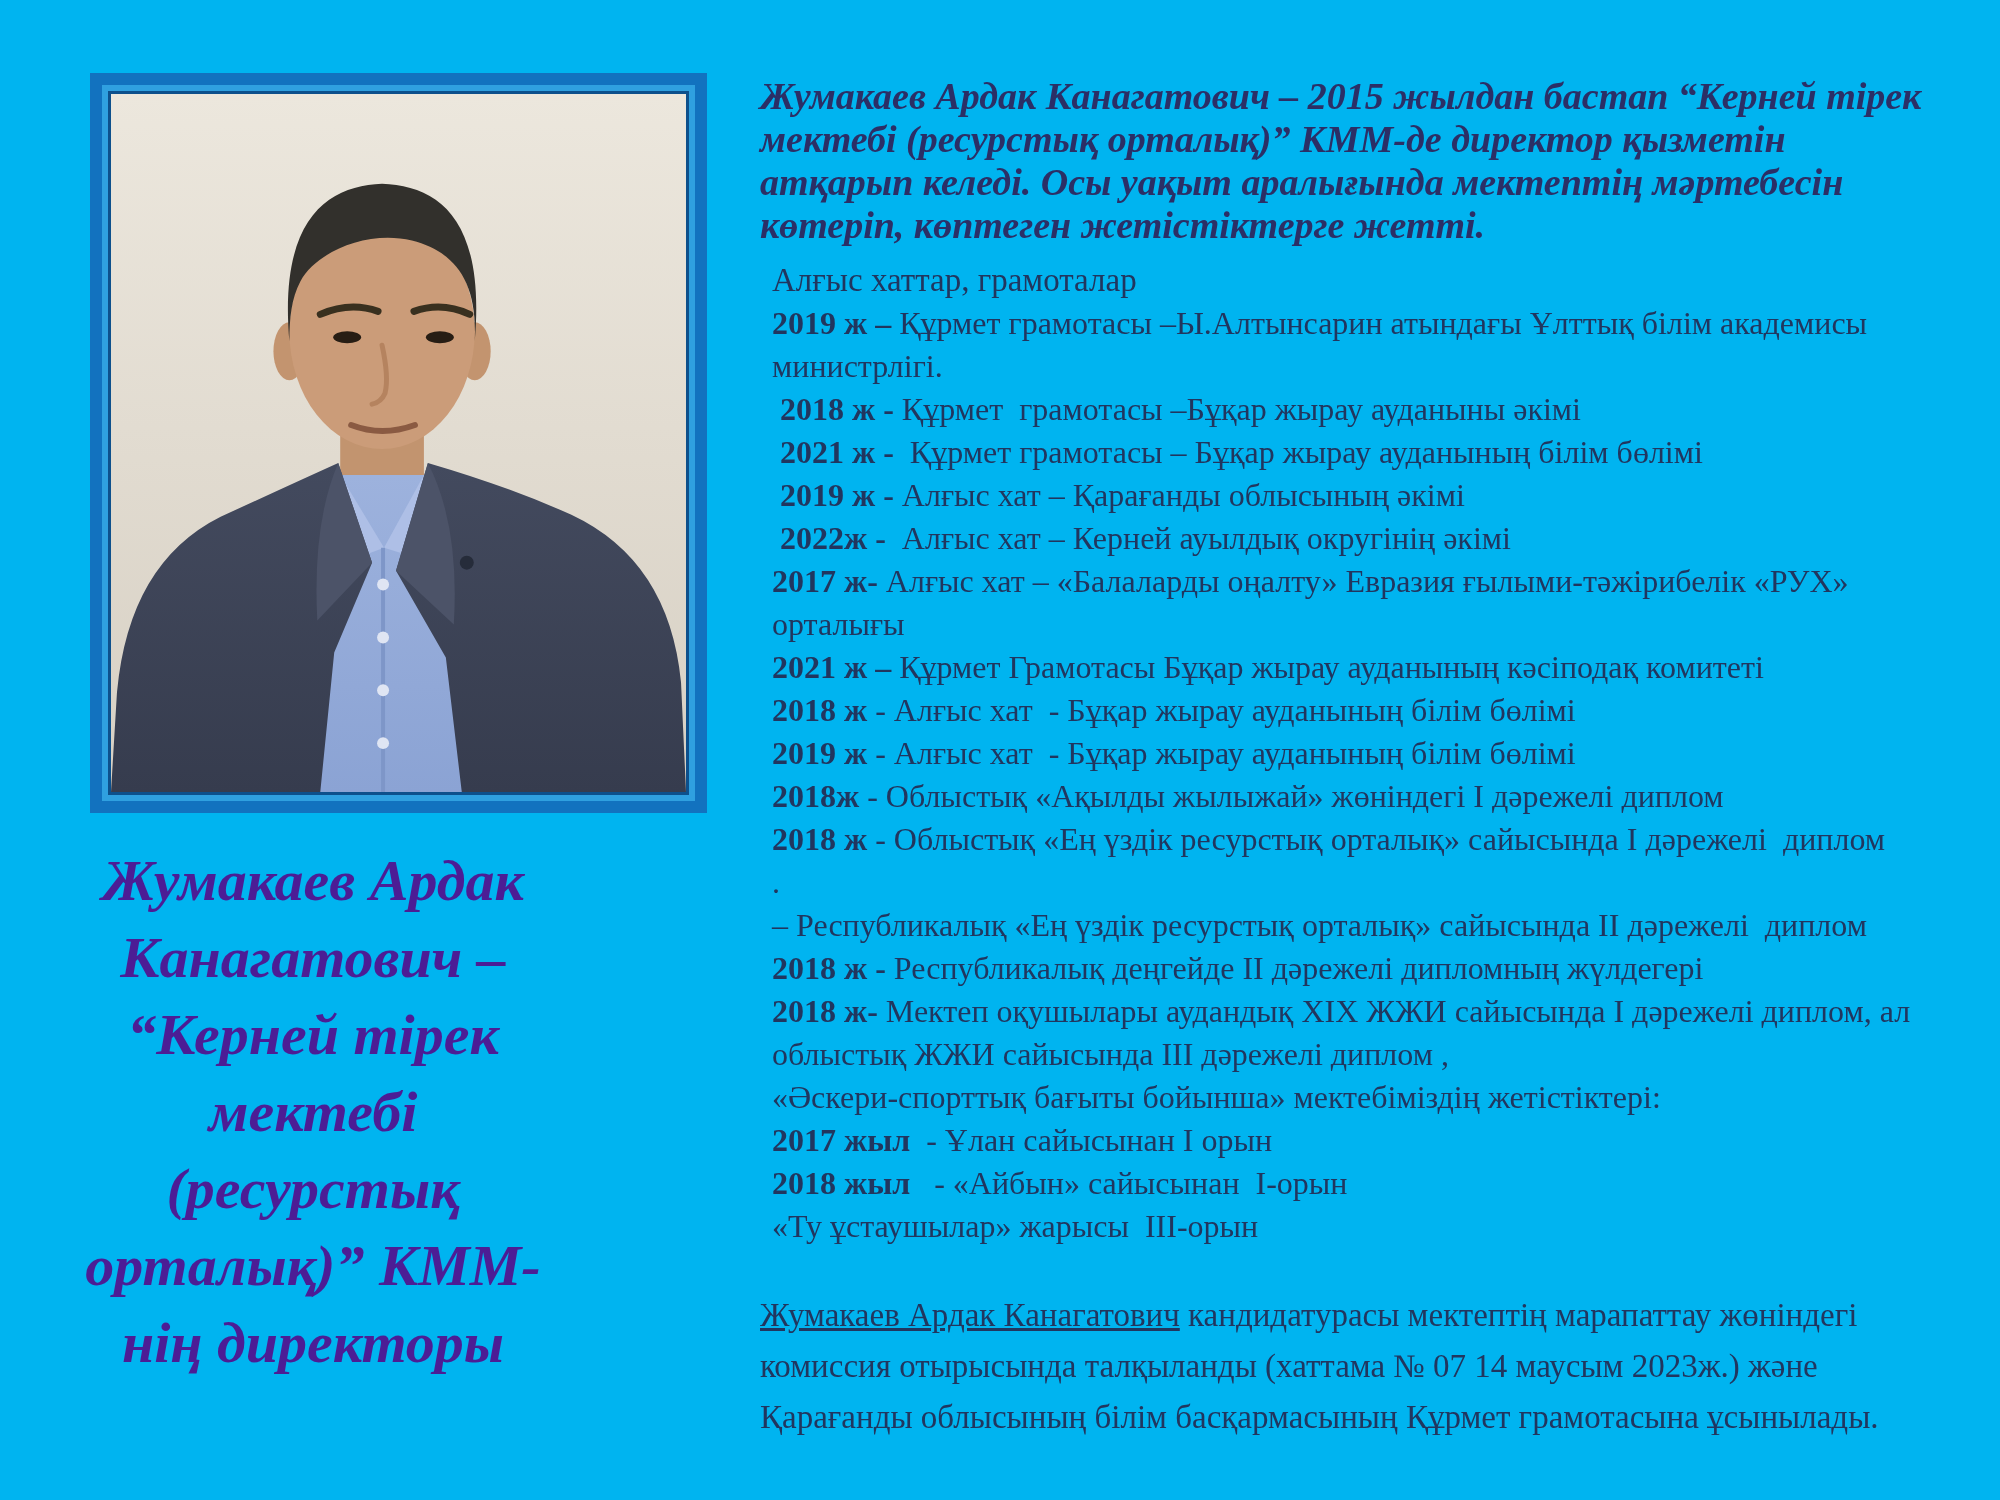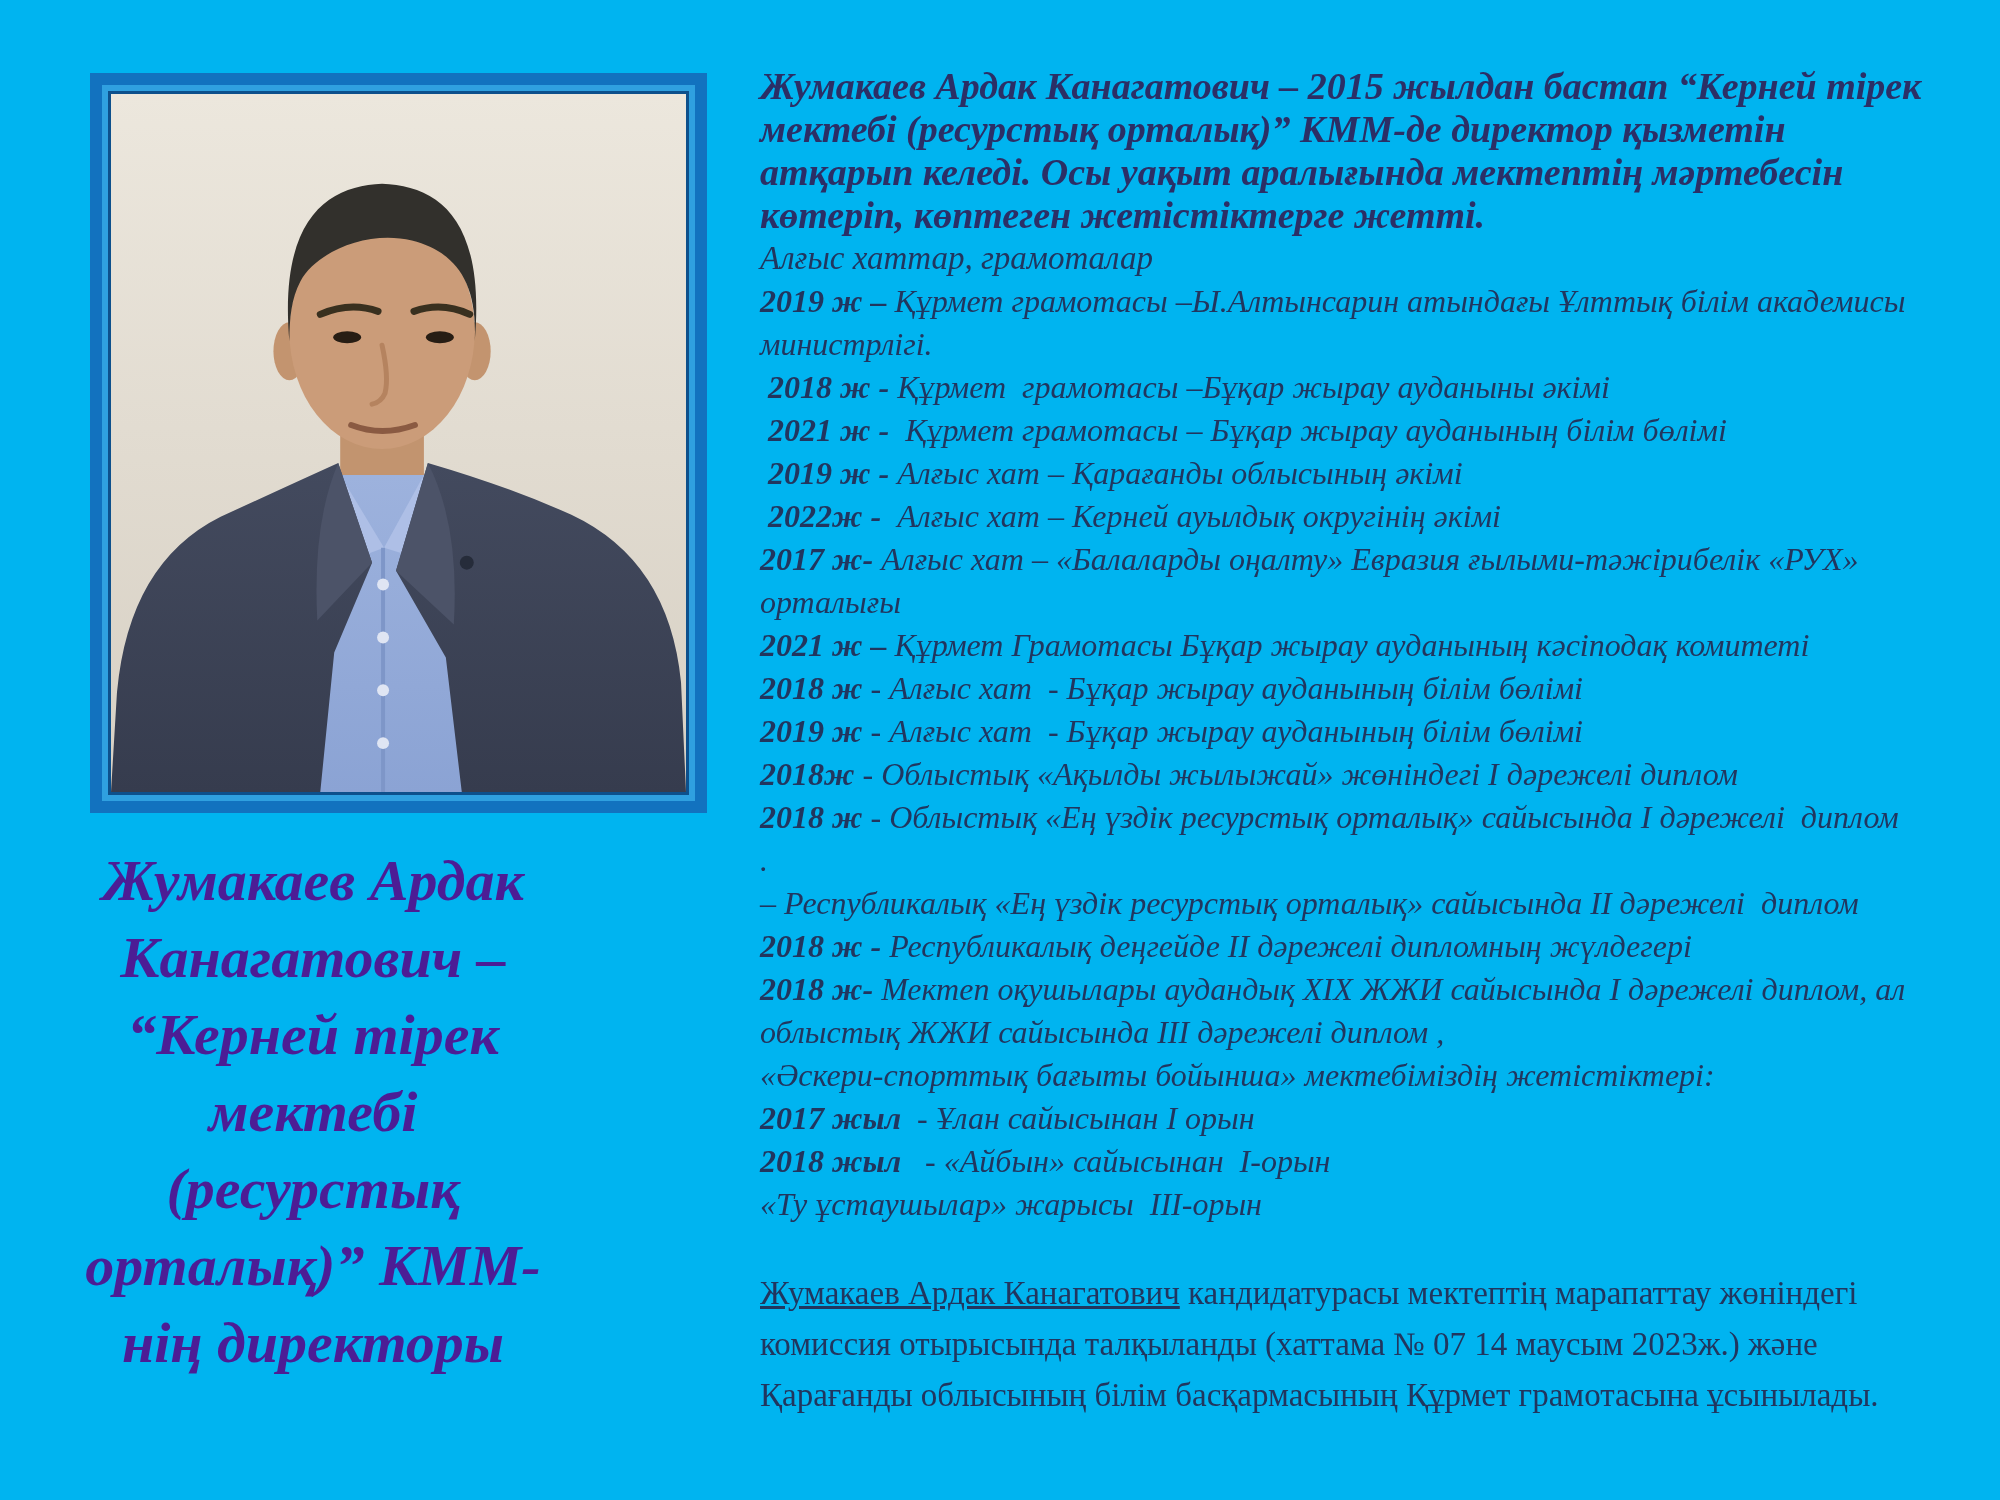--- a/index.html
+++ b/index.html
@@ -22,30 +22,30 @@
   
   .caption{
     position:absolute; left:28px; top:842px; width:570px;
     text-align:center; color:#4c1d95;
     font-weight:bold; font-style:italic;
     font-size:58px; line-height:77px;
     white-space:nowrap;
   }
   
   .right-col{
-    position:absolute; left:760px; top:65px; width:1175px;
+    position:absolute; left:760px; top:75px; width:1175px;
     color:#21365f;
   }
   .intro{
     margin:0; color:#2b2f66;
     font-weight:bold; font-style:italic;
     font-size:38px; line-height:43px;
     white-space:pre-wrap;
   }
-  .awards{ margin:0;font-style:italic; }
+  .awards{ margin:12px; }
   .awards-heading{
     font-size:33px; line-height:43px; white-space:pre-wrap;
   }
   .award-row{
     font-size:32px; line-height:43px; white-space:pre-wrap;
   }
   .award-year{ font-weight:bold; }
   .closing{
     margin:42px 0 12px 0; font-size:33px; line-height:51px; white-space:pre-wrap;
   }

